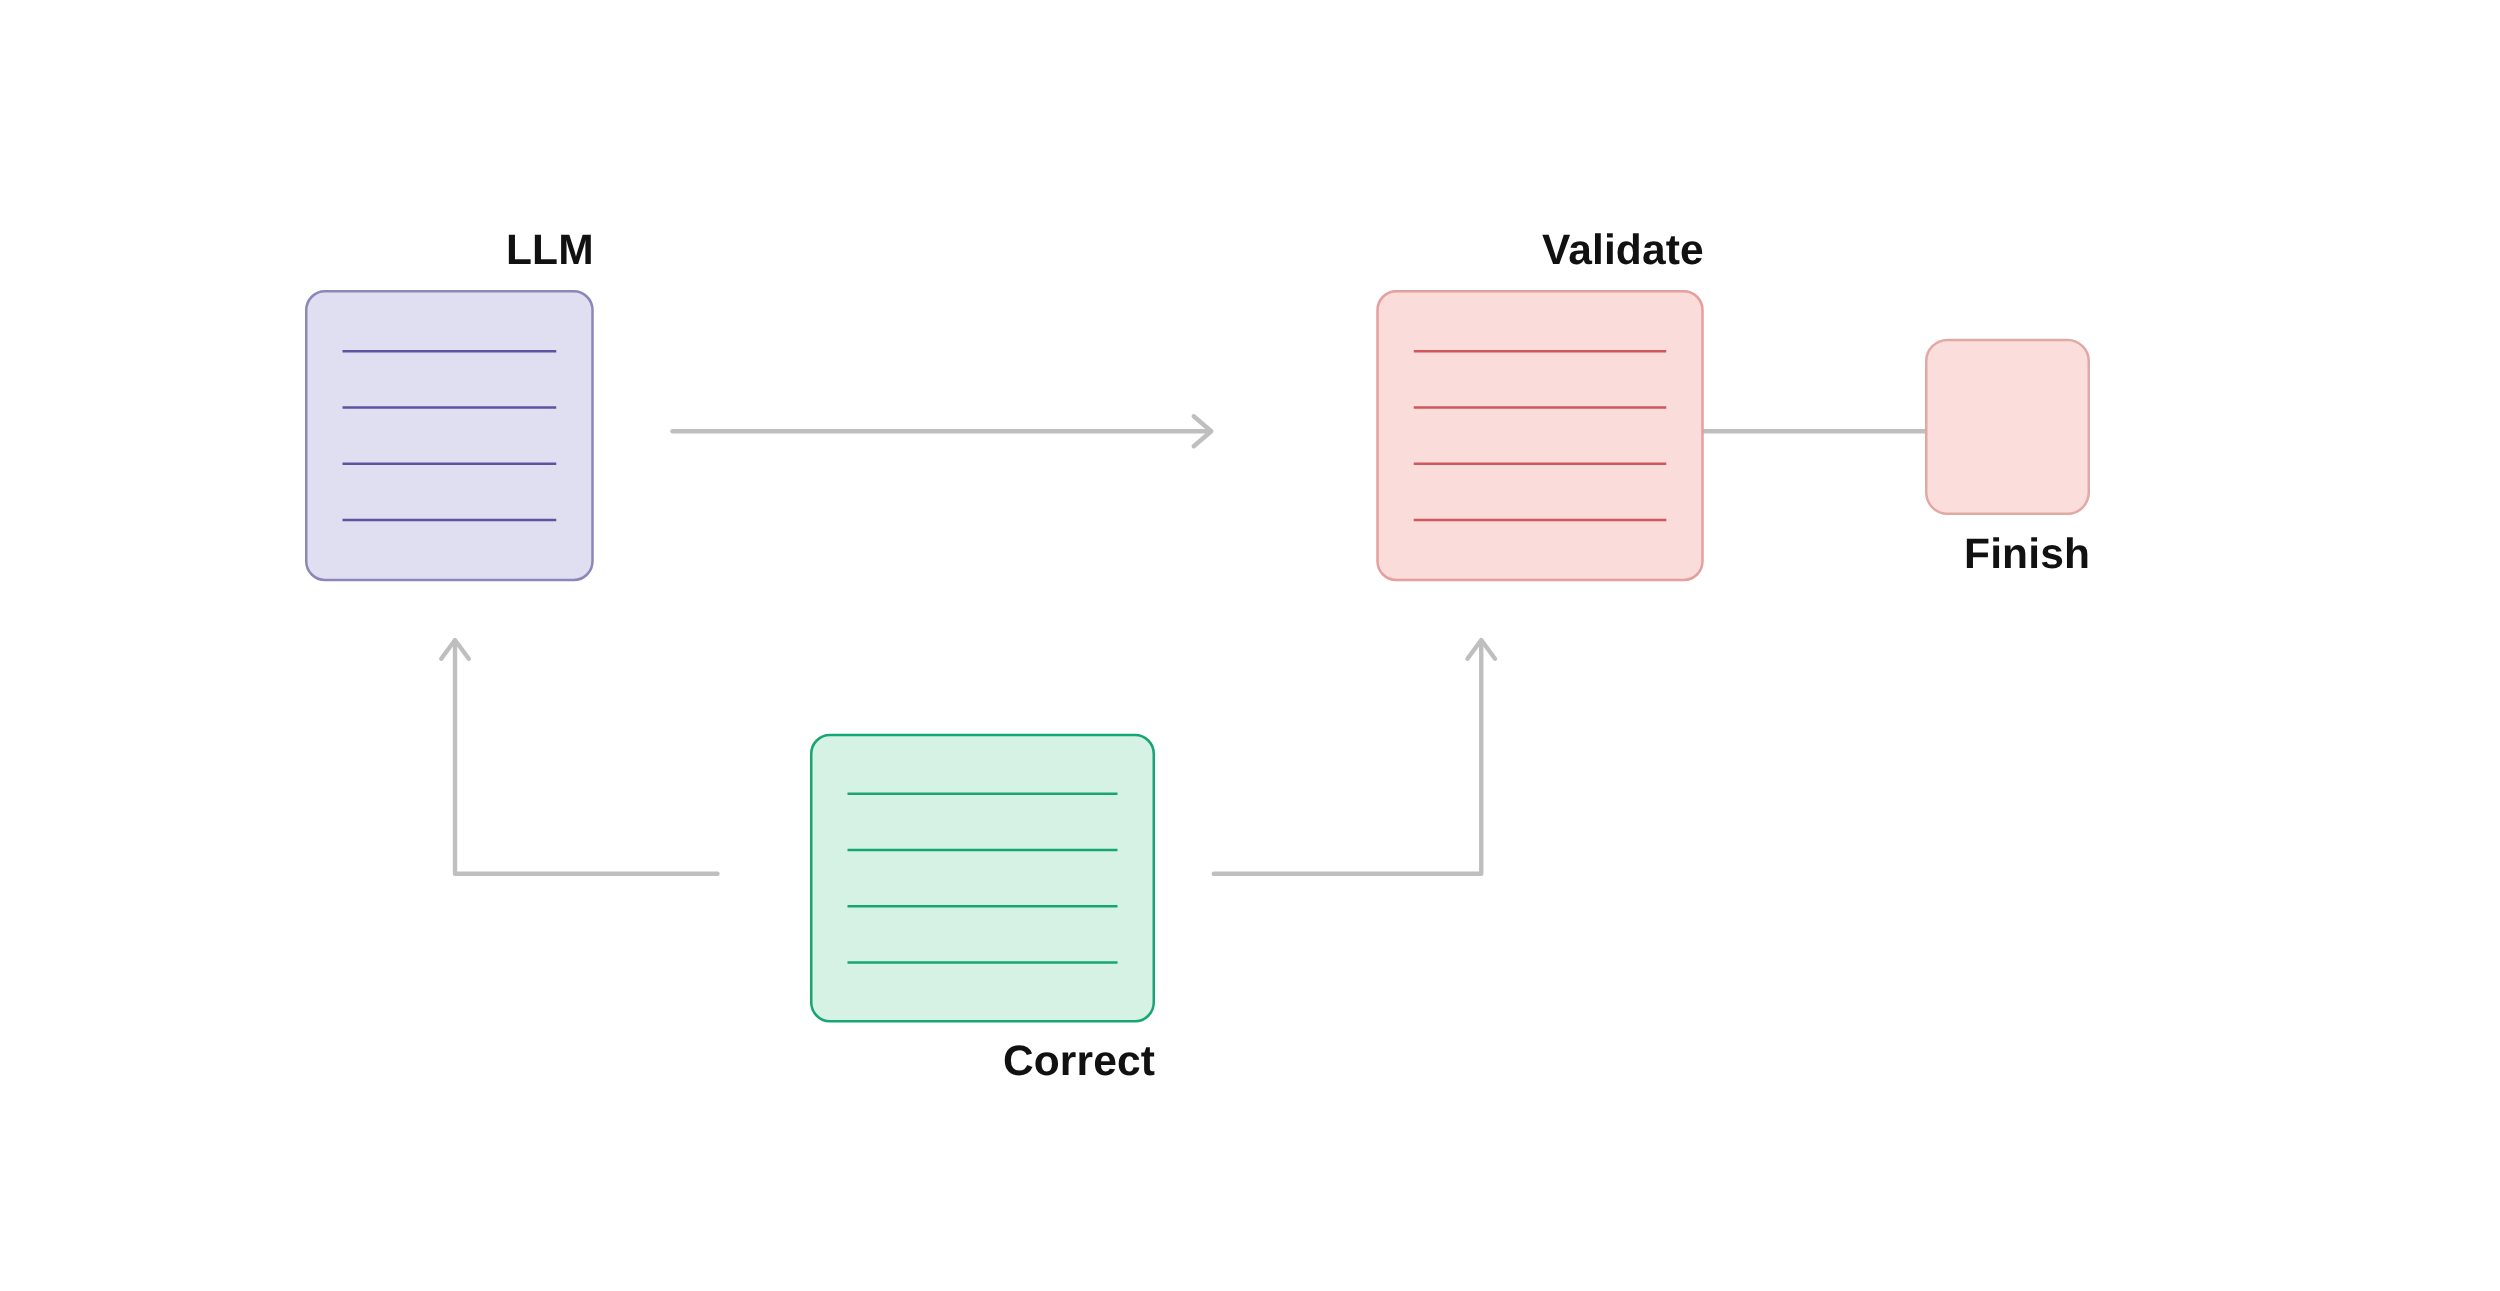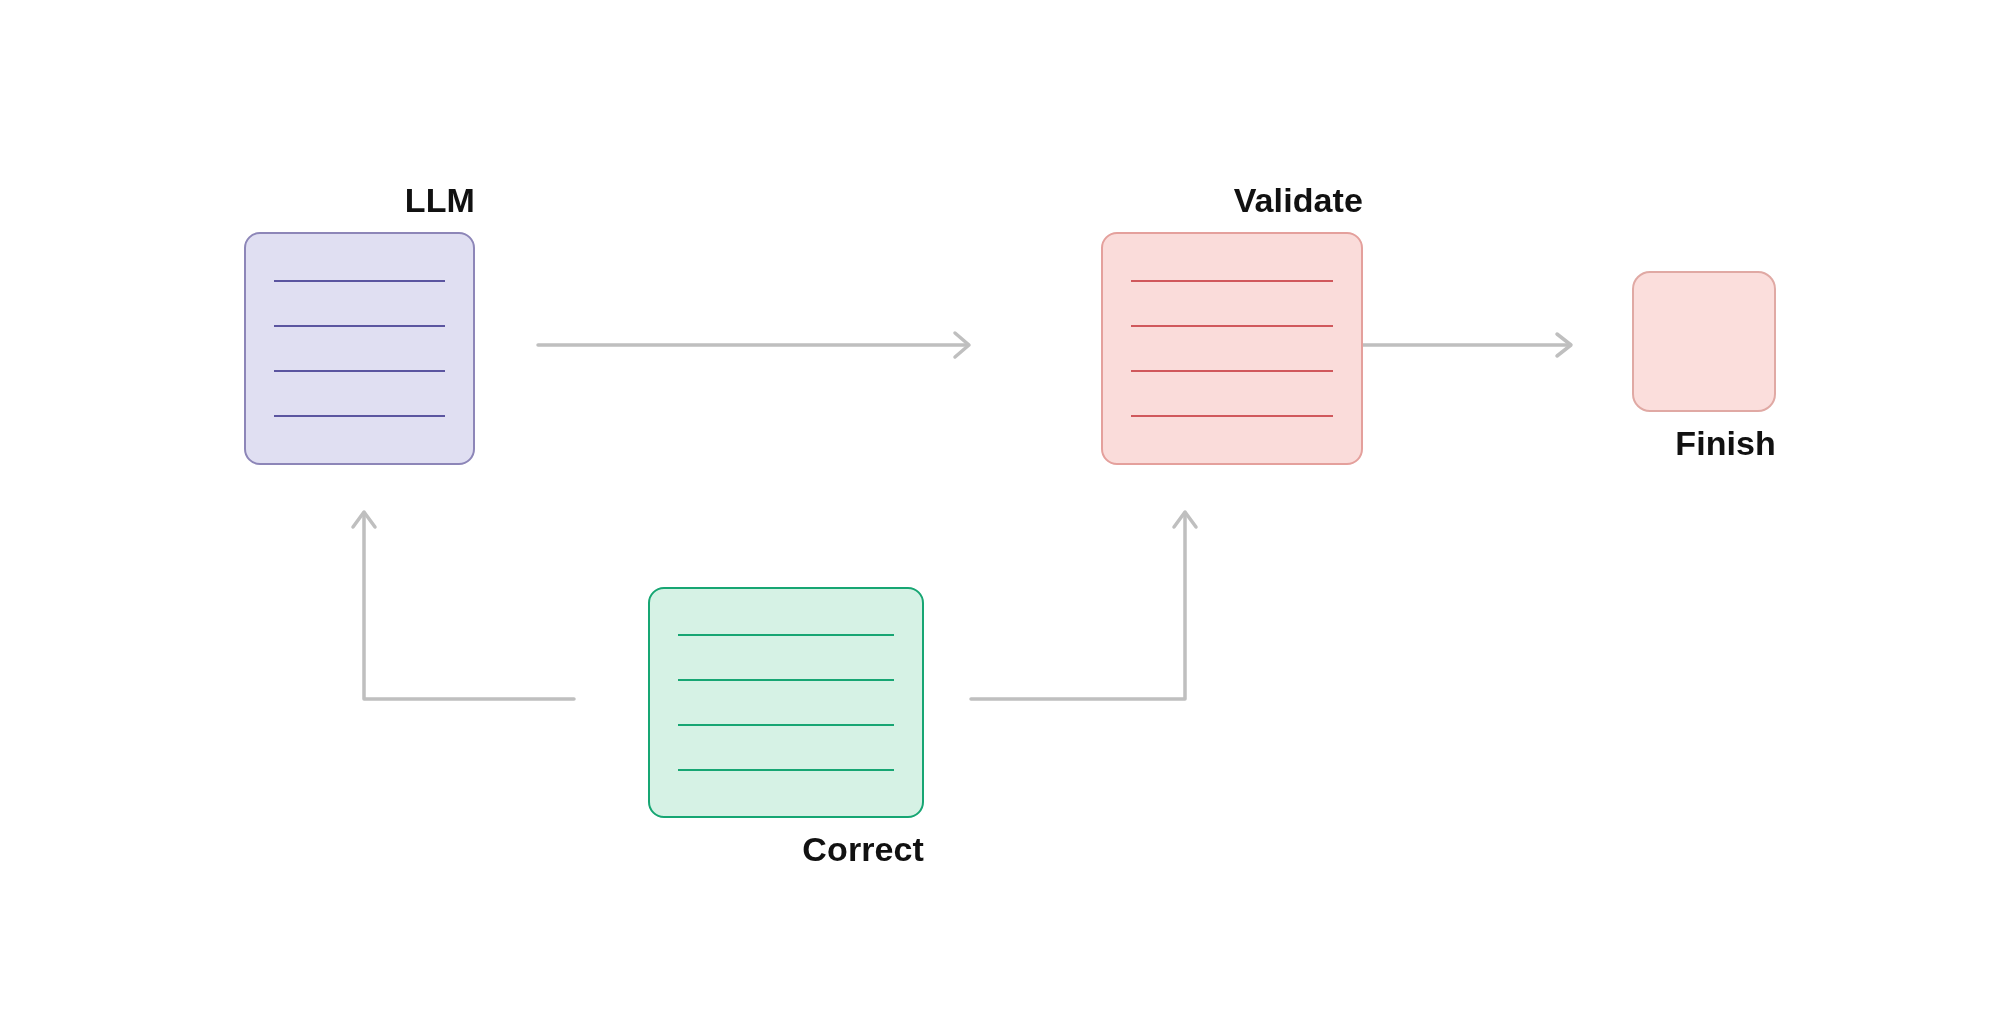--- a/index.html
+++ b/index.html
@@ -63,21 +63,21 @@
     height: 0;
     border-top-width: 2px;
     border-top-style: solid;
     margin: 21.5px 0;
   }
 
   
   #node-llm       { left: 244px;  top: 232px; width: 231px; height: 233px; }
   #node-validate  { left: 1061px; top: 232px; width: 262px; height: 233px; margin-left: 40px; }
   #node-correct   { left: 648px;  top: 587px; width: 276px; height: 231px; }
-  #node-finish    { left: 1632px; top: 271px; width: 144px; height: 141px; }
+  #node-finish    { left: 1540px; top: 271px; width: 132px; height: 141px; }
 
   #node-llm .node-box      { inset: 0; background: #e0dff2; border-color: #8d86b8; }
   #node-validate .node-box { inset: 0; background: #fadcda; border-color: #e4a09c; }
   #node-correct .node-box  { inset: 0; background: #d6f2e5; border-color: #17a673; }
   #node-finish .node-box   { inset: 0; background: #fbdedc; border-color: #e0a9a4; border-radius: 18px; }
 
   #node-llm .doc-line      { border-top-color: #5b55a0; }
   #node-validate .doc-line { border-top-color: #d0585c; }
   #node-correct .doc-line  { border-top-color: #17a673; }
 </style>

